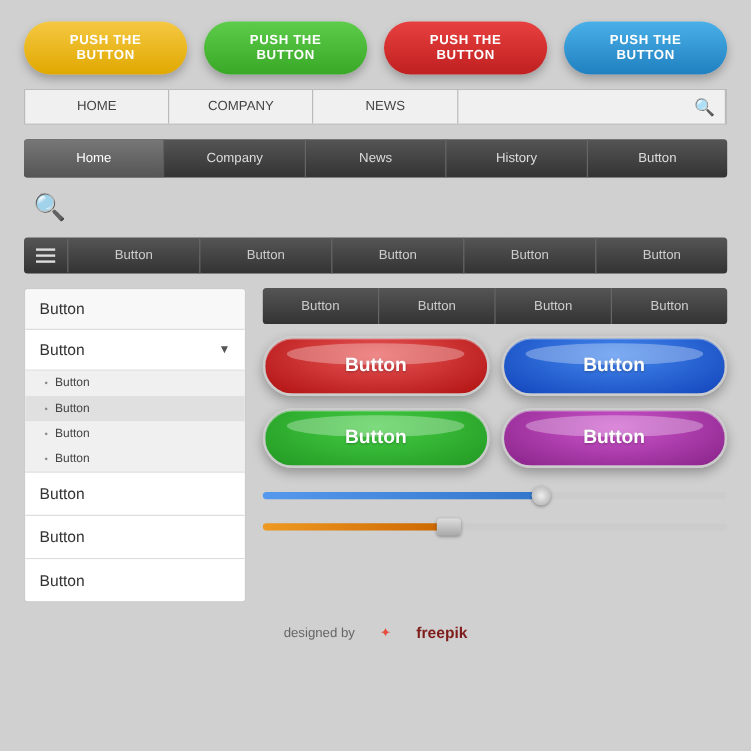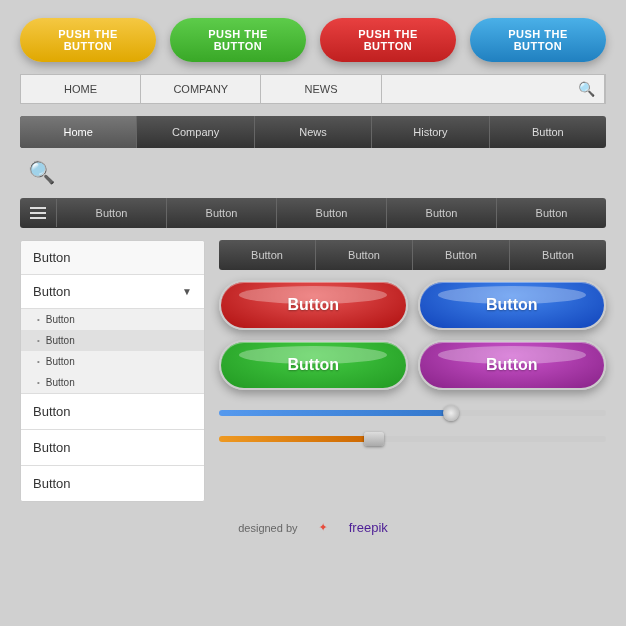--- a/index.html
+++ b/index.html
@@ -326,22 +326,22 @@
     
     .footer {
       margin-top: 6px;
       font-size: 11px;
       color: #666;
       display: flex;
       align-items: center;
       gap: 21px;
     }
     .footer-logo {
-      font-weight: 400;
-      color: #4c1d95;
+      font-weight: 700;
+      color: #7f1d1d;
       font-size: 13px;
     }
   </style>
 </head>
 <body>
 
 <div class="push-buttons-row">
   <button class="push-btn yellow">PUSH THE BUTTON</button>
   <button class="push-btn green">PUSH THE BUTTON</button>
   <button class="push-btn red">PUSH THE BUTTON</button>

